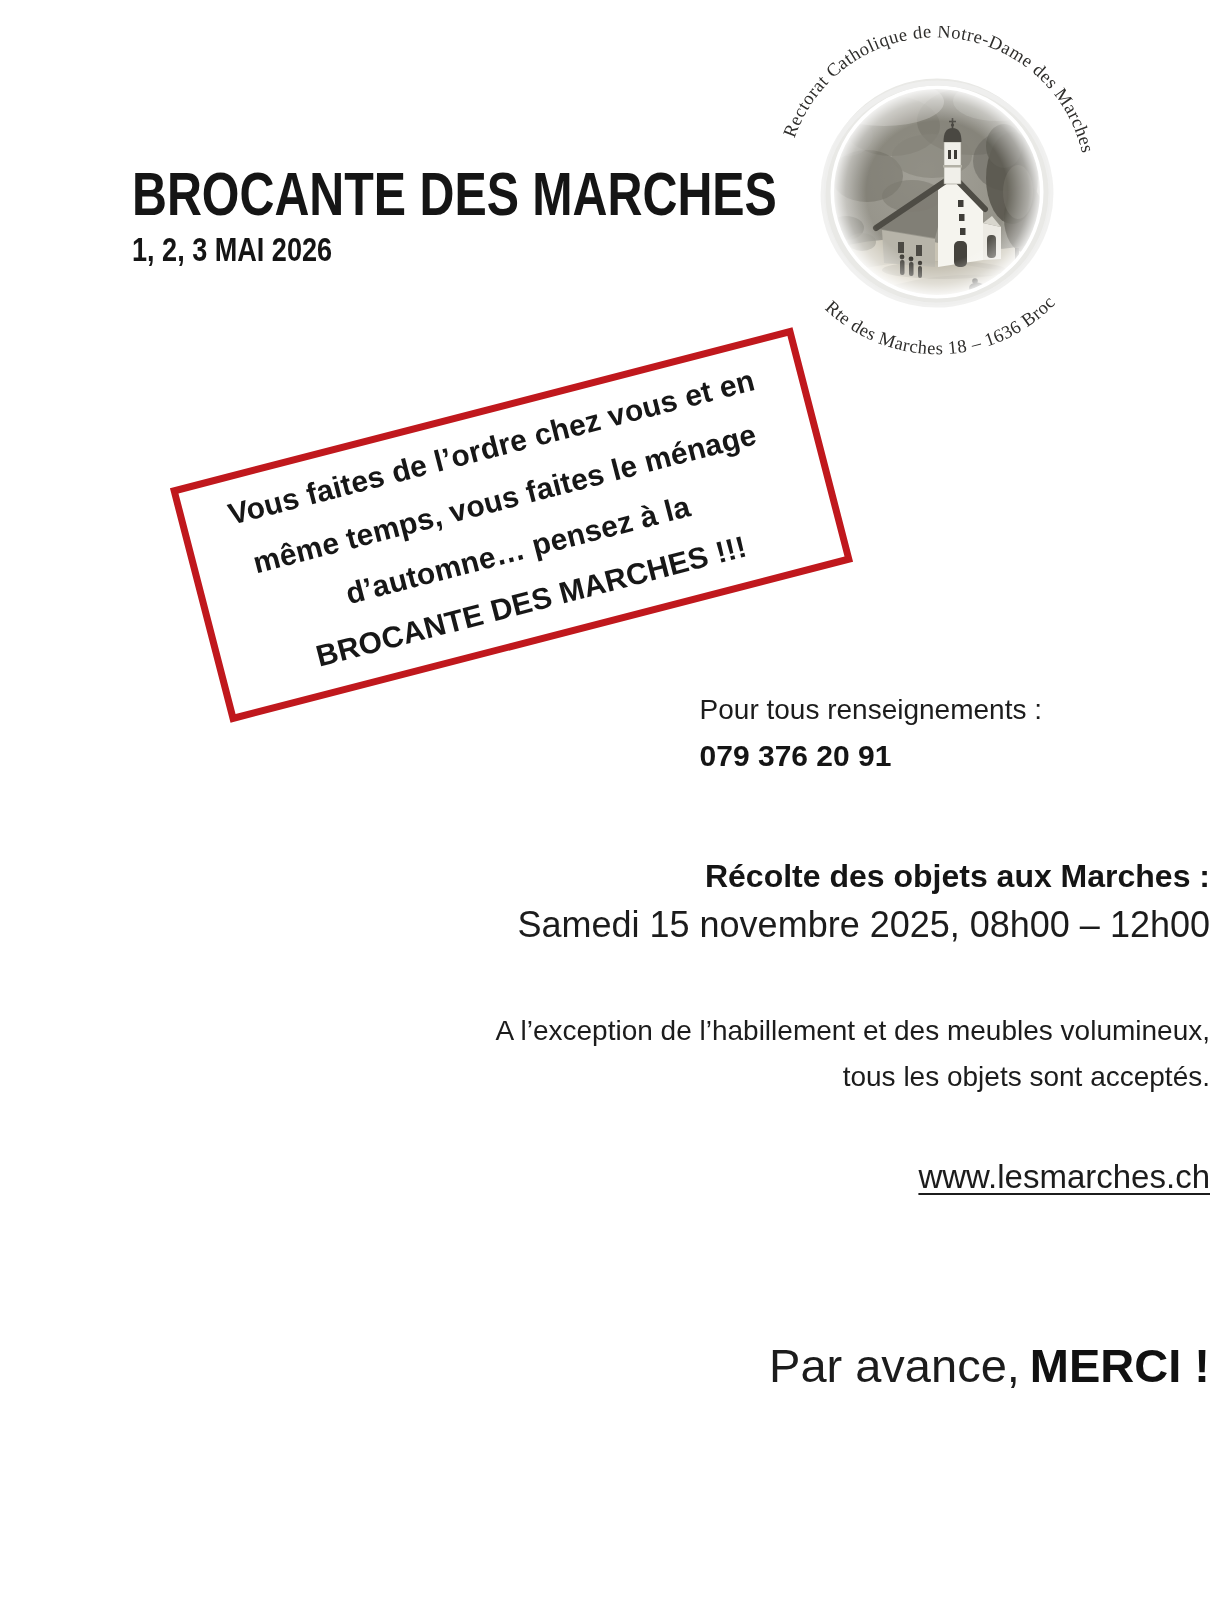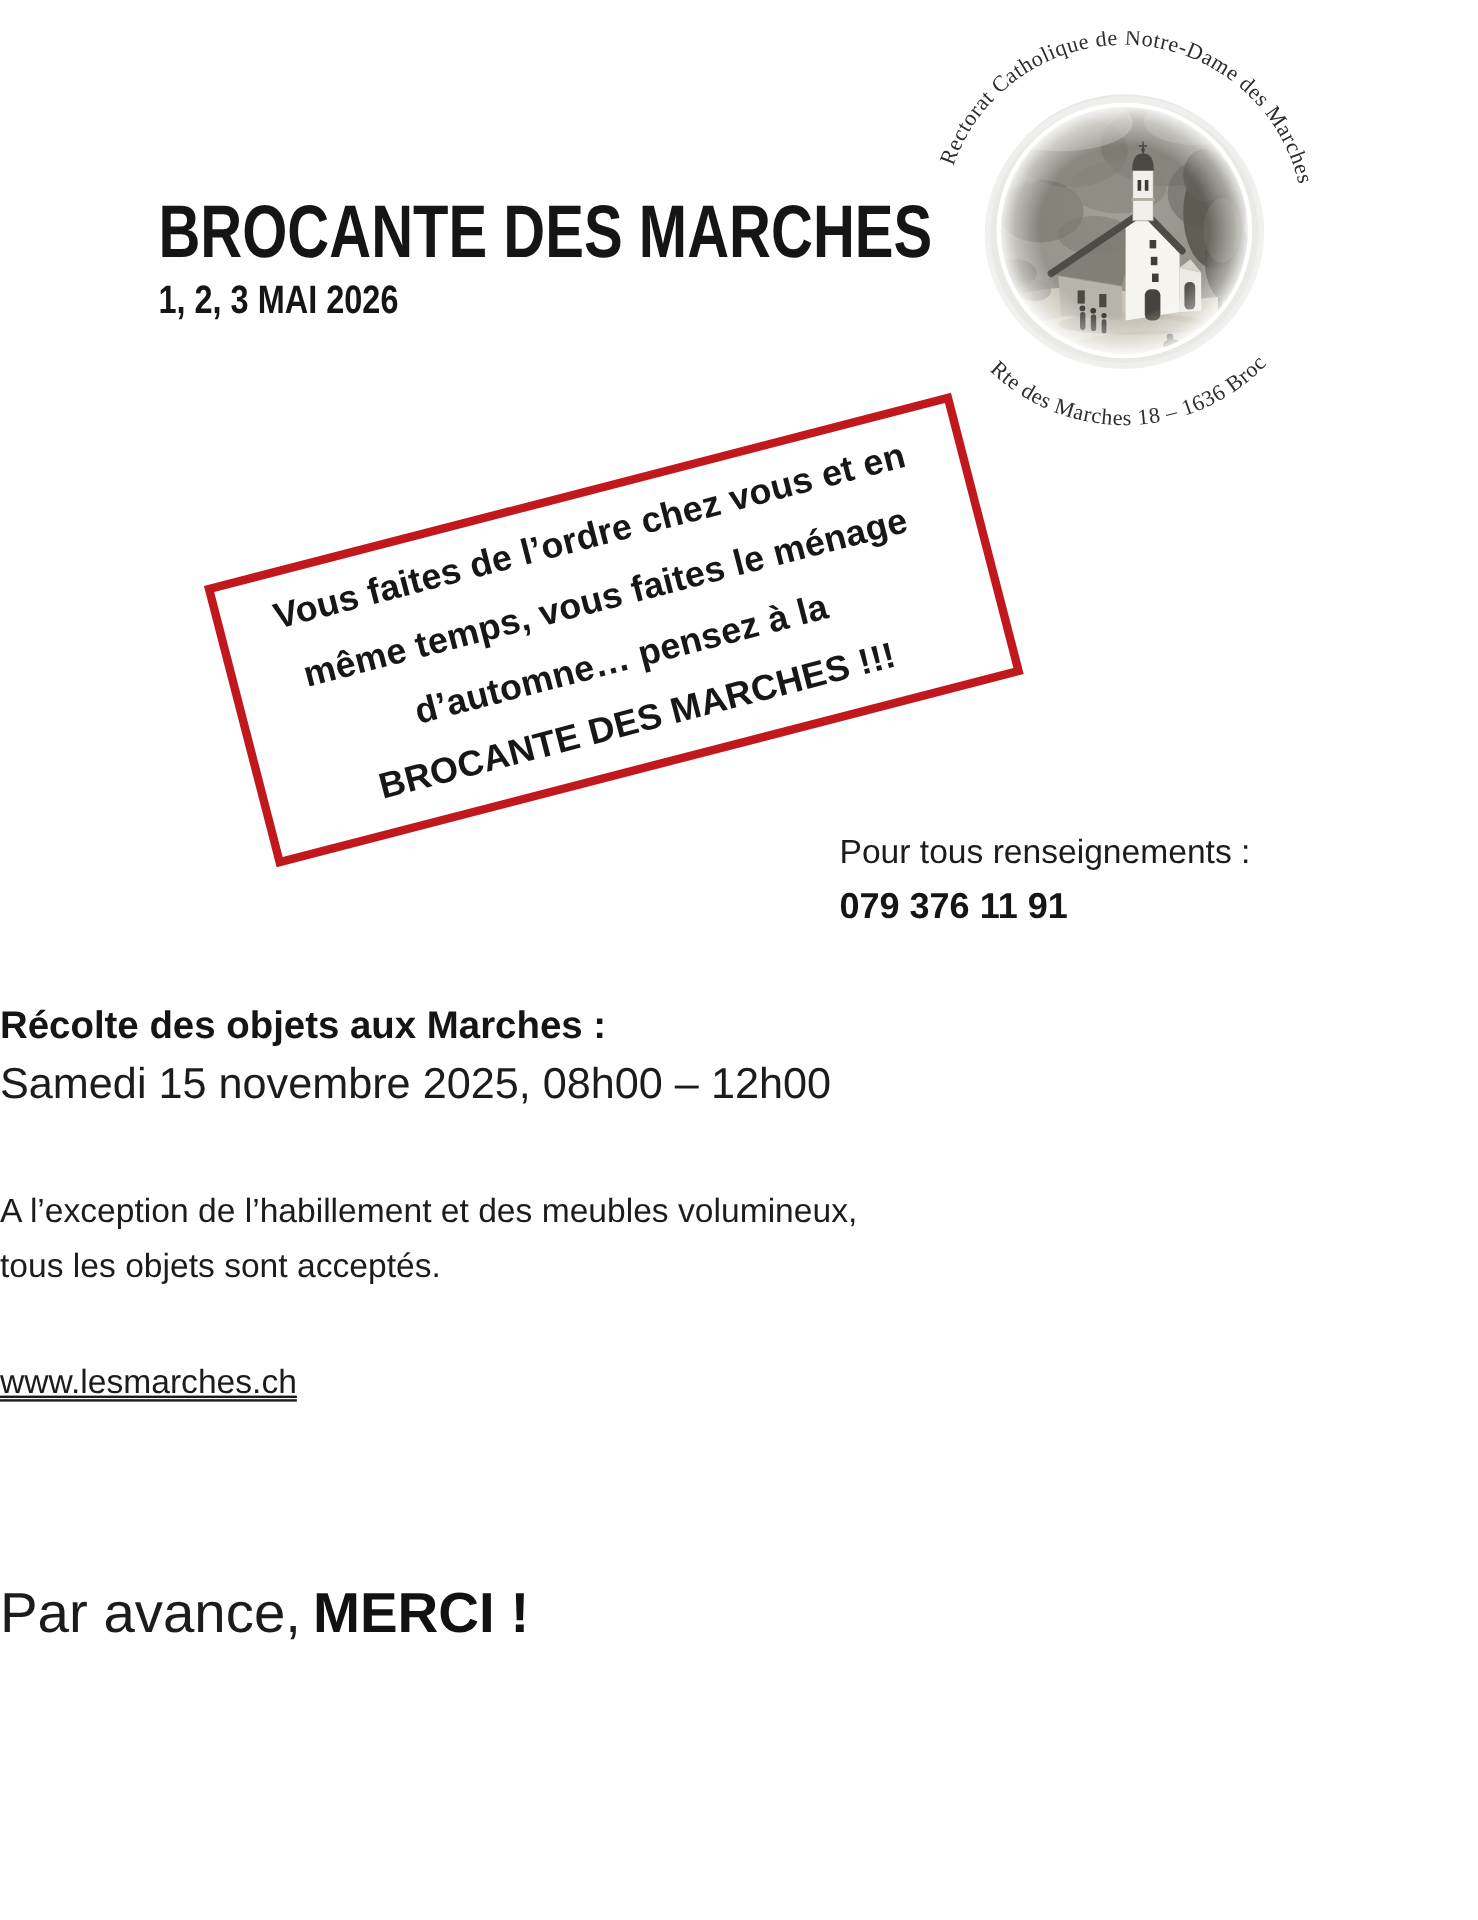--- a/index.html
+++ b/index.html
@@ -39,27 +39,27 @@
   .notice-text{
     text-align:center;font-weight:bold;font-size:30px;line-height:1.76;
     color:#171717;letter-spacing:0.2px;white-space:nowrap;
   }
   .contact{
     position:absolute;right:190px;top:693px;text-align:left;
   }
   .contact-label{font-size:28px;color:#1c1c1c;line-height:1.2;}
   .contact-phone{font-size:30px;font-weight:bold;margin-top:12px;color:#151515;}
   .centerline{
-    position:absolute;left:0;width:1210px;text-align:left;white-space:nowrap;
+    position:absolute;left:0;width:1210px;text-align:right;white-space:nowrap;margin-top:22px;
   }
   .collect-heading{top:836px;font-size:32px;font-weight:bold;color:#151515;}
   .collect-datetime{top:882px;font-size:36px;color:#1c1c1c;}
   .note1{top:993px;font-size:28px;color:#1c1c1c;}
   .note2{top:1039px;font-size:28px;color:#1c1c1c;}
-  .weblink-row{top:1136px;font-size:28px;text-decoration:underline;}
+  .weblink-row{top:1136px;font-size:33px;}
   .weblink{
     color:#1c1c1c;text-decoration:underline;
     text-underline-offset:5px;text-decoration-thickness:2px;cursor:pointer;
   }
   .address{top:1230px;font-size:29px;color:#1c1c1c;}
   .thanks{top:1316px;font-size:47px;color:#1c1c1c;}
   .thanks .bold{font-weight:bold;color:#111;margin-left:10px;}
 </style>
 </head>
 <body>
@@ -170,21 +170,21 @@
     <div class="notice-text">
       <div>Vous faites de l’ordre chez vous et en</div>
       <div>même temps, vous faites le ménage</div>
       <div>d’automne… pensez à la</div>
       <div>BROCANTE DES MARCHES !!!</div>
     </div>
   </div>
 
   <div class="contact">
     <div class="contact-label">Pour tous renseignements :</div>
-    <div class="contact-phone">079 376 11 91</div>
+    <div class="contact-phone">079 376 20 91</div>
   </div>
 
   <div class="centerline collect-heading">Récolte des objets aux Marches :</div>
   <div class="centerline collect-datetime">Samedi 15 novembre 2025, 08h00 – 12h00</div>
   <div class="centerline note1">A l’exception de l’habillement et des meubles volumineux,</div>
   <div class="centerline note2">tous les objets sont acceptés.</div>
 
   <div class="centerline weblink-row">
     <span class="weblink">www.lesmarches.ch</span>
   </div>

